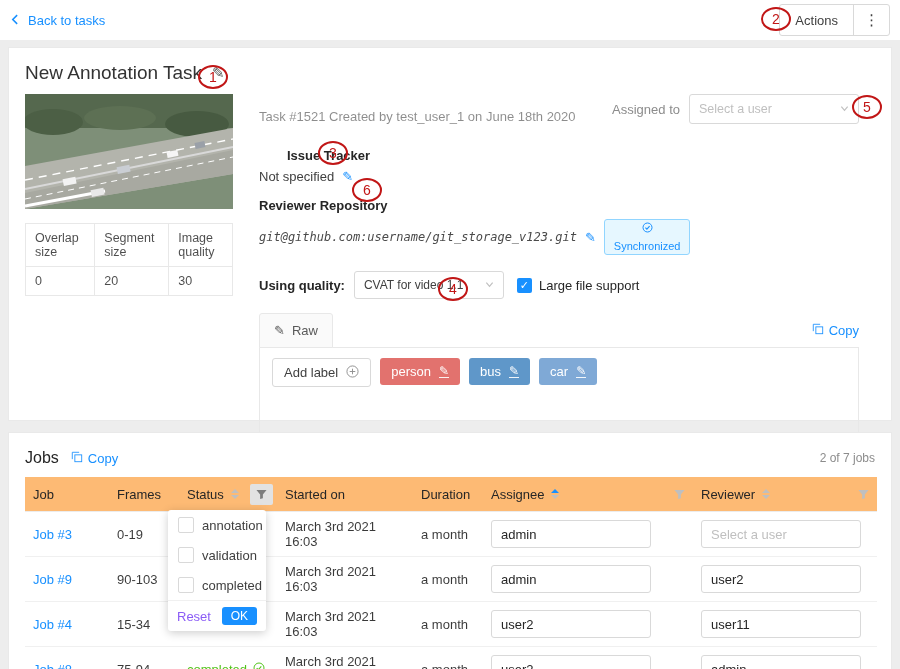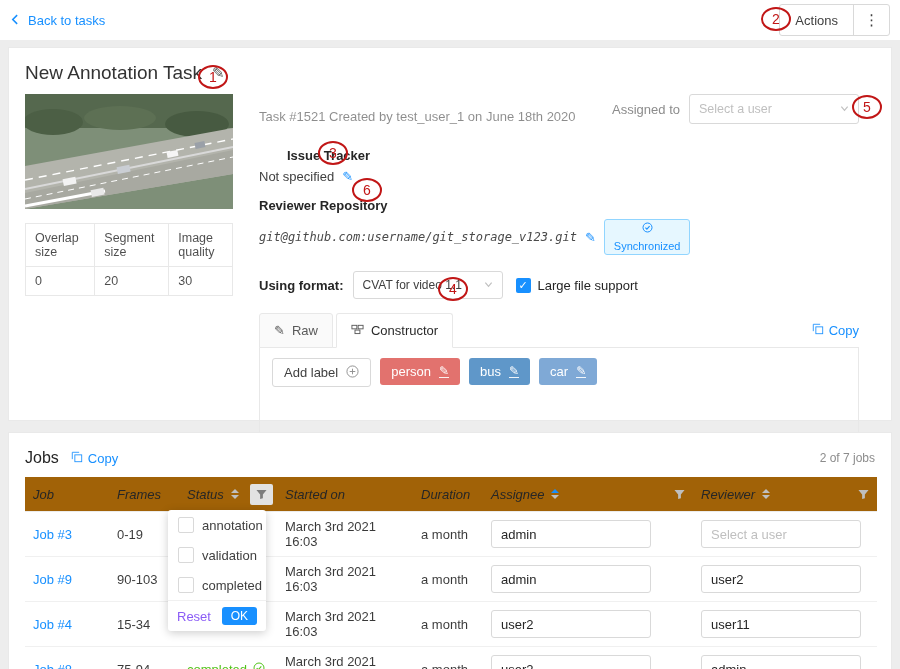--- a/index.html
+++ b/index.html
@@ -79,22 +79,22 @@
              color:#fff;font-size:13px;cursor:pointer;}
   .tag-pencil{font-size:12px;color:#fff;border-bottom:1px solid rgba(255,255,255,0.9);line-height:1;}
 
   
   .jobs-head{display:flex;align-items:center;}
   .jobs-title{font-size:16px;font-weight:400;color:#262626;}
   .jobs-copy{display:flex;align-items:center;gap:5px;color:#1890ff;font-size:13px;margin-left:12px;cursor:pointer;}
   .jobs-count{margin-left:auto;font-size:12px;color:#8c8c8c;}
 
   table.jobs{width:100%;border-collapse:collapse;font-size:13px;margin-top:10px;table-layout:fixed;}
-  table.jobs thead th{background:#a16207;border-bottom:1px solid #ececec;font-weight:500;
-      color:#262626;padding:4px 8px;height:26px;text-align:center;font-style:italic;}
+  table.jobs thead th{background:#fdba74;border-bottom:1px solid #ececec;font-weight:500;
+      color:#262626;padding:4px 8px;height:26px;text-align:center;}
   table.jobs td{padding:4px 8px;border-bottom:1px solid #f0f0f0;height:36px;color:rgba(0,0,0,0.78);}
   .th-flex{display:flex;align-items:center;gap:4px;}
   .sorters{display:flex;flex-direction:column;gap:2px;margin-left:3px;}
   .caret-up{width:0;height:0;border-left:4px solid transparent;border-right:4px solid transparent;
             border-bottom:4px solid #bfbfbf;}
   .caret-down{width:0;height:0;border-left:4px solid transparent;border-right:4px solid transparent;
               border-top:4px solid #bfbfbf;}
   .caret-up.active{border-bottom-color:#1890ff;}
   .funnel{margin-left:auto;display:flex;align-items:center;cursor:pointer;}
   .funnel.highlight{background:#e2e2e2;padding:5px 6px;border-radius:2px;margin-right:-4px;}
@@ -220,49 +220,39 @@
               <svg width="11" height="11" viewBox="0 0 11 11">
                   <circle cx="5.5" cy="5.5" r="4.5" fill="none" stroke="#1890ff"></circle>
                   <path d="M3.4 5.7l1.5 1.4 2.7-3" fill="none" stroke="#1890ff" stroke-width="1.1"></path>
                 </svg>
             </span>
             <span>Synchronized</span>
           </span>
         </div>
 
         <div class="format-row">
-          <span class="field-label">Using format:</span>
+          <span class="field-label">Using quality:</span>
           <div class="select format-select">
             <span>CVAT for video 1.1</span>
             <span>
               <svg width="9" height="9" viewBox="0 0 10 10">
                   <path d="M1.5 3l3.5 4 3.5-4" fill="none" stroke="#bfbfbf" stroke-width="1.3"></path>
                 </svg>
             </span>
           </div>
           <div class="checkbox-wrap">
             <span class="checkbox checked">✓</span>
             <span class="checkbox-label">Large file support</span>
           </div>
         </div>
 
         <div class="tabs-row">
           <div class="tab">
             <span>✎</span>
             <span>Raw</span>
-          </div>
-          <div class="tab active">
-            <span>
-              <svg width="13" height="13" viewBox="0 0 14 14" fill="none" stroke="#595959">
-                  <rect x="1" y="2.5" width="5.3" height="3.8"></rect>
-                  <rect x="7.7" y="2.5" width="5.3" height="3.8"></rect>
-                  <rect x="4.3" y="7.6" width="5.3" height="3.8"></rect>
-                </svg>
-            </span>
-            <span>Constructor</span>
           </div>
           <div class="copy-link">
             <span>
               <svg width="12" height="12" viewBox="0 0 14 14">
                   <rect x="4.5" y="4.5" width="8" height="8" fill="none" stroke="#1890ff"></rect>
                   <path d="M9.5 1.5h-8v8" fill="none" stroke="#1890ff"></path>
                 </svg>
             </span>
             <span>Copy</span>
           </div>

